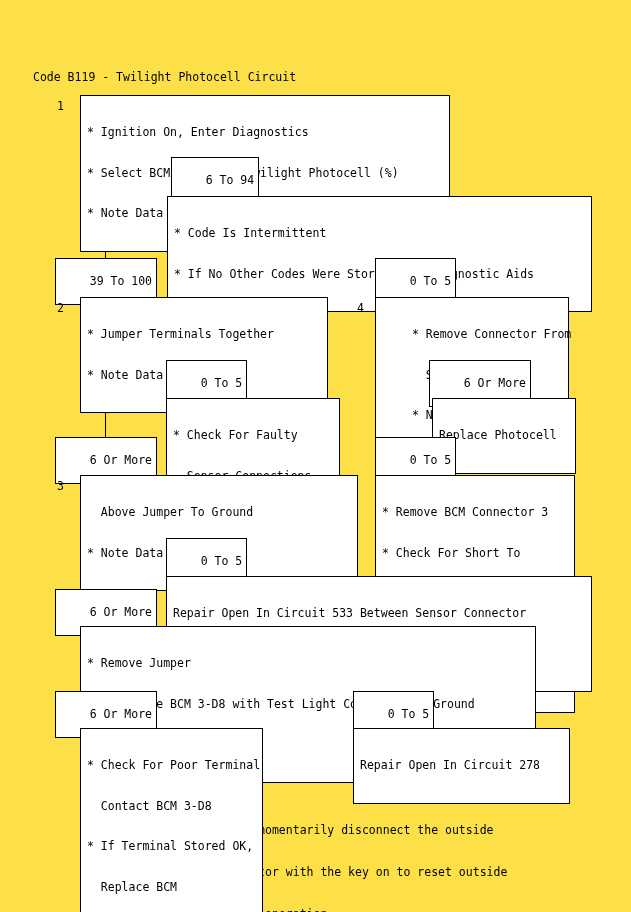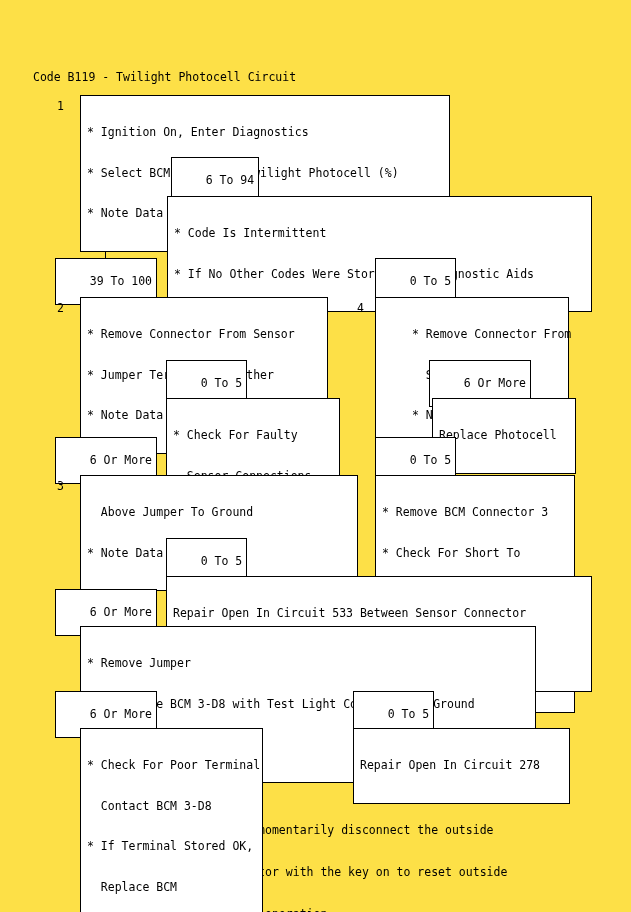--- a/index.html
+++ b/index.html
@@ -145,21 +145,20 @@
   <div class="abs box small" style="left:55px; top:258px;">
     <span>39 To 100</span><b class="rb"></b>
   </div>
 
   <div class="abs box small" style="left:375px; top:258px;">
     <span>0 To 5</span><b class="rb"></b>
   </div>
 
   <div class="abs stepnum" style="left:57px; top:301px;">2</div>
   <div class="abs box" style="left:80px; top:297px; width:248px;">
-    <span class="bl">* Remove Connector From Sensor</span>
     <span class="bl">* Jumper Terminals Together</span>
     <span class="bl">* Note Data Value</span>
   </div>
 
   <div class="abs stepnum" style="left:357px; top:301px;">4</div>
   <div class="abs box" style="left:375px; top:297px; width:194px;padding-left:36px;">
     <span class="bl">* Remove Connector From</span>
     <span class="bl">  Sensor</span>
     <span class="bl">* Note Data Value</span>
   </div>

